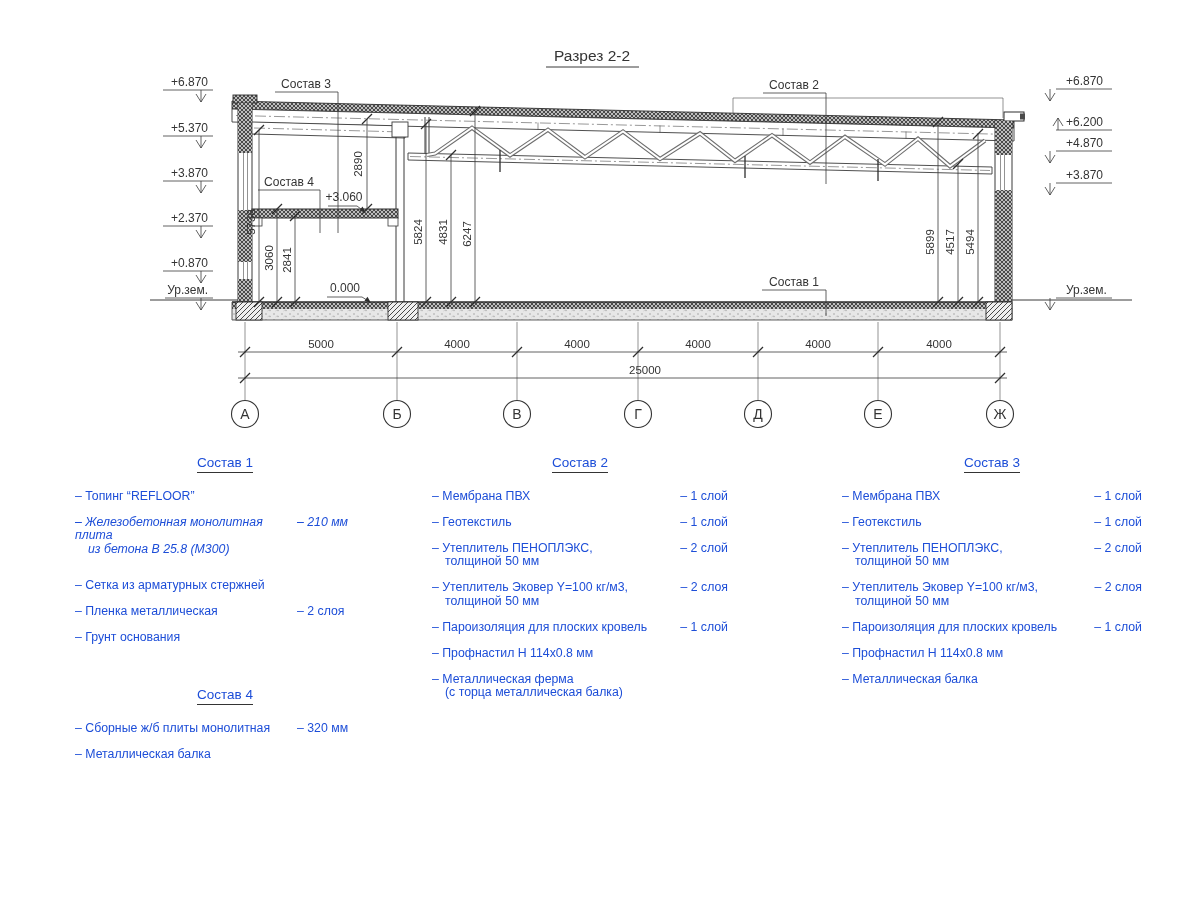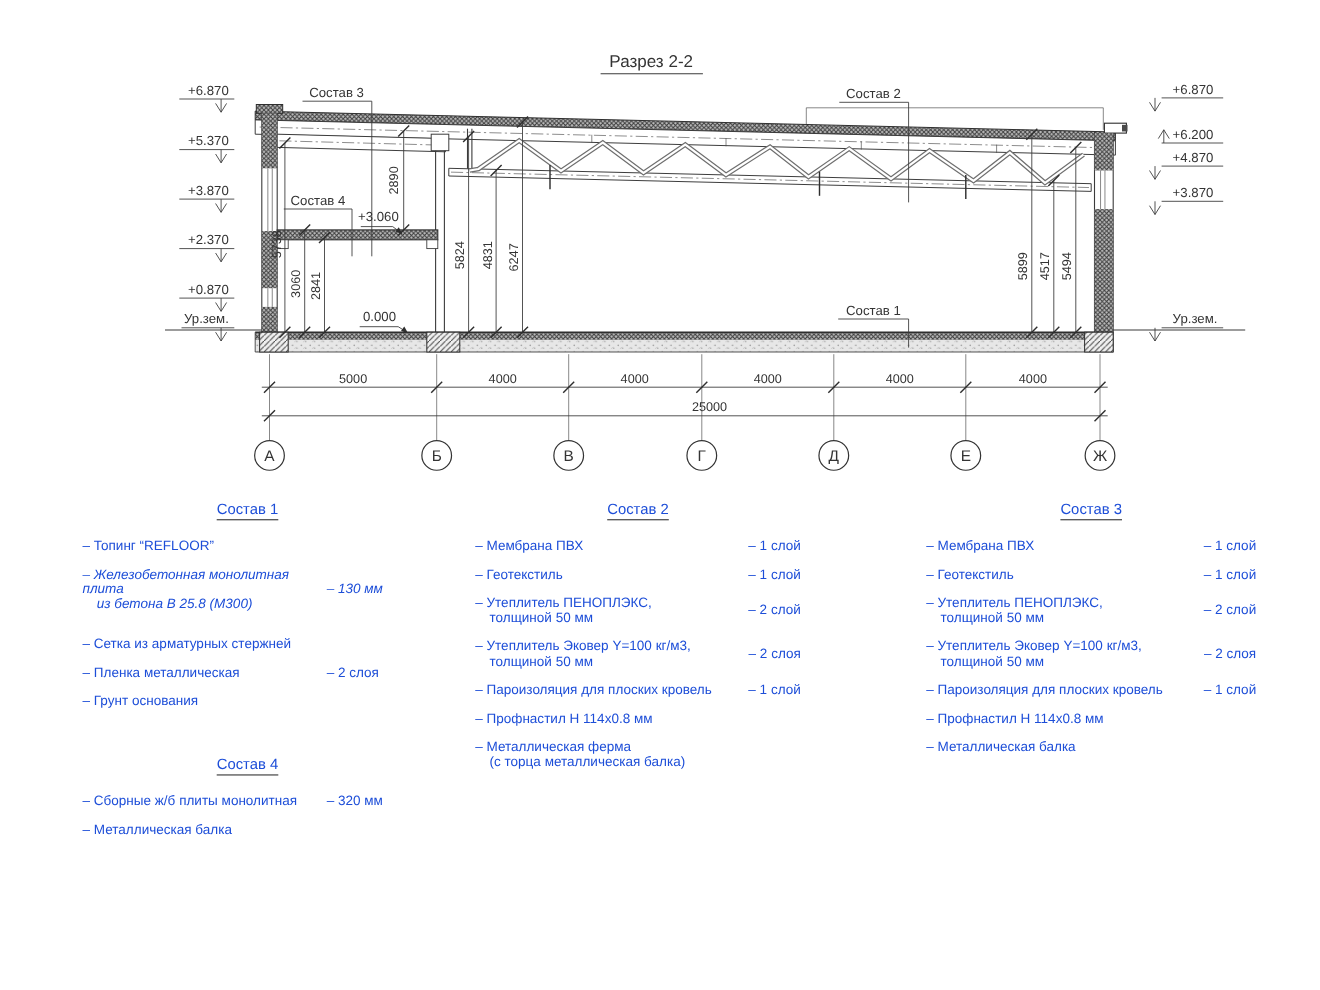--- a/index.html
+++ b/index.html
@@ -17,21 +17,21 @@
   .thick{stroke:#2e2e2e;stroke-width:1.4;fill:none;}
   .dd{stroke:#6b6b6b;stroke-width:0.7;fill:none;stroke-dasharray:11 3 2 3;}
   .tick{stroke:#2e2e2e;stroke-width:1.3;}
   .mo{stroke:#6f6f6f;stroke-width:4.2;fill:none;}
   .mi{stroke:#ffffff;stroke-width:2;fill:none;}
   .arr{fill:#2e2e2e;}
   
   .comp{position:absolute;font-size:12.3px;line-height:13.5px;}
   .comp h3{margin:0 0 17px 0;font-size:13.5px;font-weight:normal;text-align:center;}
   .comp h3 .hd{display:inline-block;border-bottom:1px solid #343434;padding-bottom:2px;}
-  .item{display:flex;justify-content:space-between;align-items:center;margin-bottom:12.5px;}
+  .item{display:flex;justify-content:space-between;align-items:flex-start;margin-bottom:12.5px;}
   .item .l2{padding-left:13px;}
   .item-val{flex:0 0 78px;white-space:nowrap;}
   .comp-mid .item-val,.comp-right .item-val{flex:0 0 46px;}
   .gap-after{margin-bottom:23px;font-style:italic;}
 </style>
 </head>
 <body>
 
 <div class="page">
 
@@ -363,21 +363,21 @@
     <div class="item-text">
           <div>– Топинг “REFLOOR”</div>
         </div>
     <div class="item-val"></div>
   </div>
   <div class="item gap-after">
     <div class="item-text">
       <div>– Железобетонная  монолитная плита</div>
       <div class="l2">из бетона В 25.8 (М300)</div>
     </div>
-    <div class="item-val">– 130 мм</div>
+    <div class="item-val">– 210 мм</div>
   </div>
   <div class="item">
     <div class="item-text">
           <div>– Сетка из арматурных стержней</div>
         </div>
     <div class="item-val"></div>
   </div>
   <div class="item">
     <div class="item-text">
           <div>– Пленка металлическая</div>

